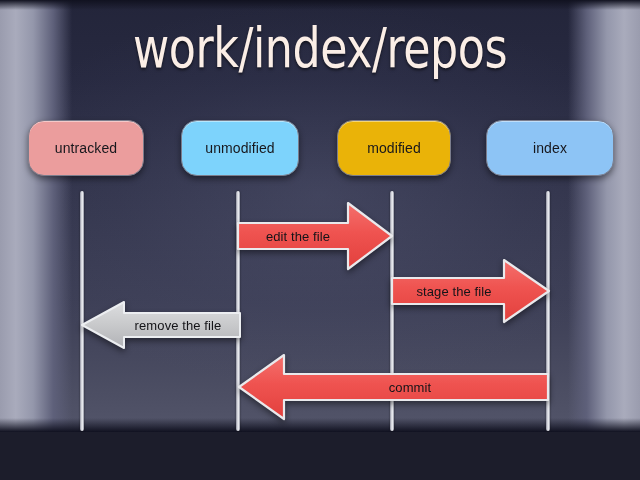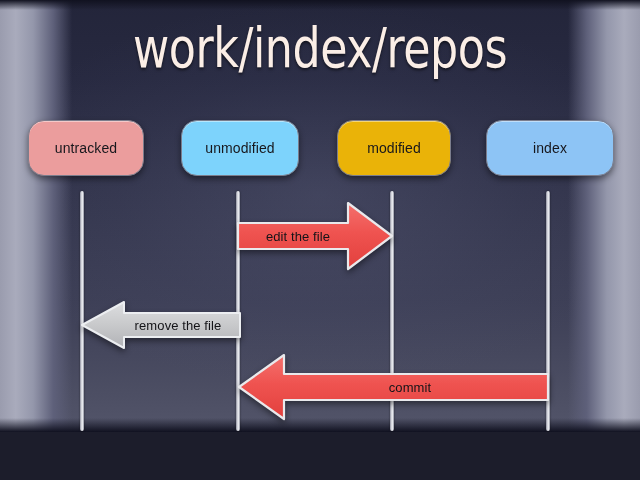--- a/index.html
+++ b/index.html
@@ -184,20 +184,33 @@
           <stop offset="45%" stop-color="#ef5350"></stop>
           <stop offset="100%" stop-color="#e2403d"></stop>
         </linearGradient>
       </defs>
       <path d="M2,24 L112,24 L112,4 L156,37 L112,70 L112,50 L2,50 Z" fill="url(#gredEdit)" stroke="#e9e9ec" stroke-width="2.2" stroke-linejoin="round"></path>
     </svg>
     <div class="arrow-label shift-left">edit the file</div>
   </div>
 
 
+  <div class="arrow" style="left:390px; top:257px; width:162px; height:68px;">
+    <svg width="162" height="68" viewBox="0 0 162 68">
+      <defs>
+        <linearGradient id="gredStage" x1="0" y1="0" x2="0" y2="1">
+          <stop offset="0%" stop-color="#f4706d"></stop>
+          <stop offset="45%" stop-color="#ef5350"></stop>
+          <stop offset="100%" stop-color="#e2403d"></stop>
+        </linearGradient>
+      </defs>
+      <path d="M2,21 L114,21 L114,3 L159,34 L114,65 L114,47 L2,47 Z" fill="url(#gredStage)" stroke="#e9e9ec" stroke-width="2.2" stroke-linejoin="round"></path>
+    </svg>
+    <div class="arrow-label shift-left">stage the file</div>
+  </div>
 
   <div class="arrow" style="left:236px; top:352px; width:314px; height:70px;">
     <svg width="314" height="70" viewBox="0 0 314 70">
       <defs>
         <linearGradient id="gredCommit" x1="0" y1="0" x2="0" y2="1">
           <stop offset="0%" stop-color="#f4706d"></stop>
           <stop offset="45%" stop-color="#ef5350"></stop>
           <stop offset="100%" stop-color="#e2403d"></stop>
         </linearGradient>
       </defs>

